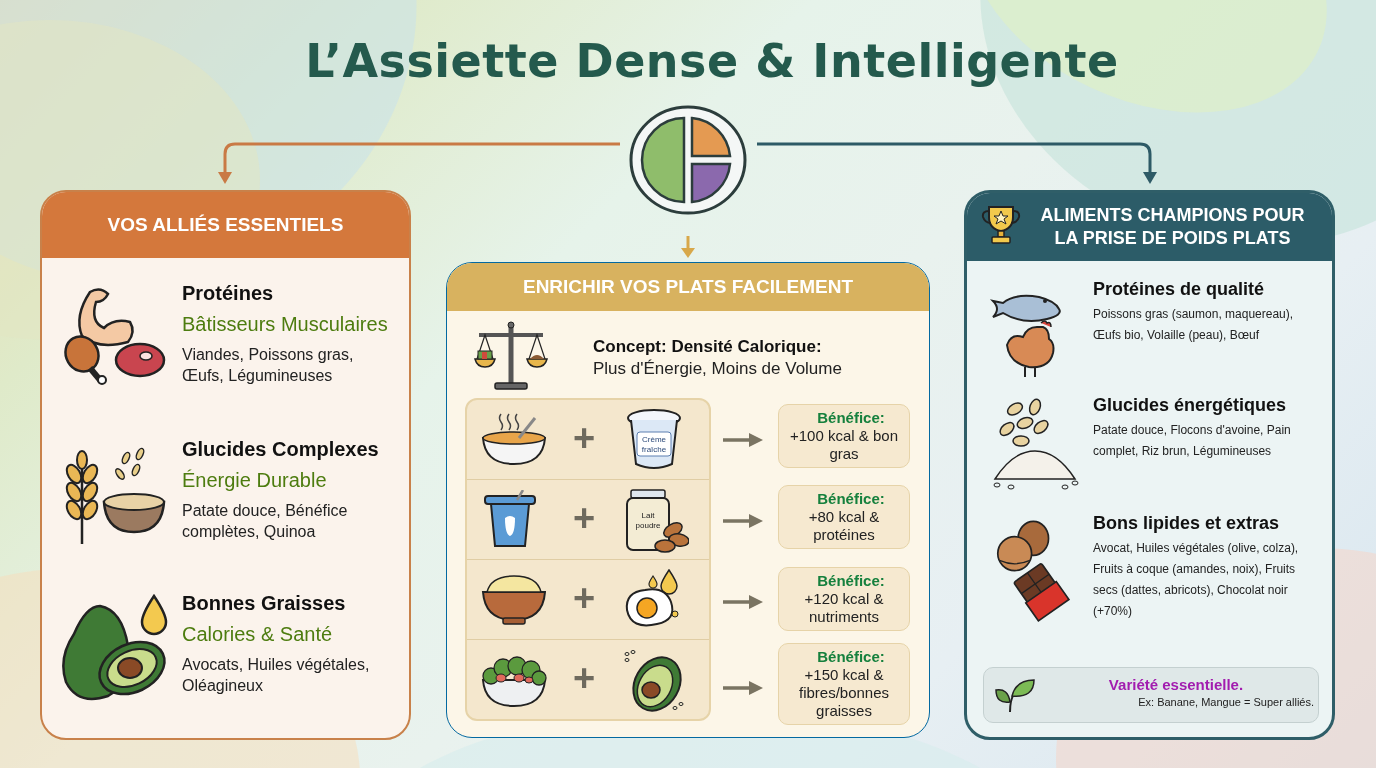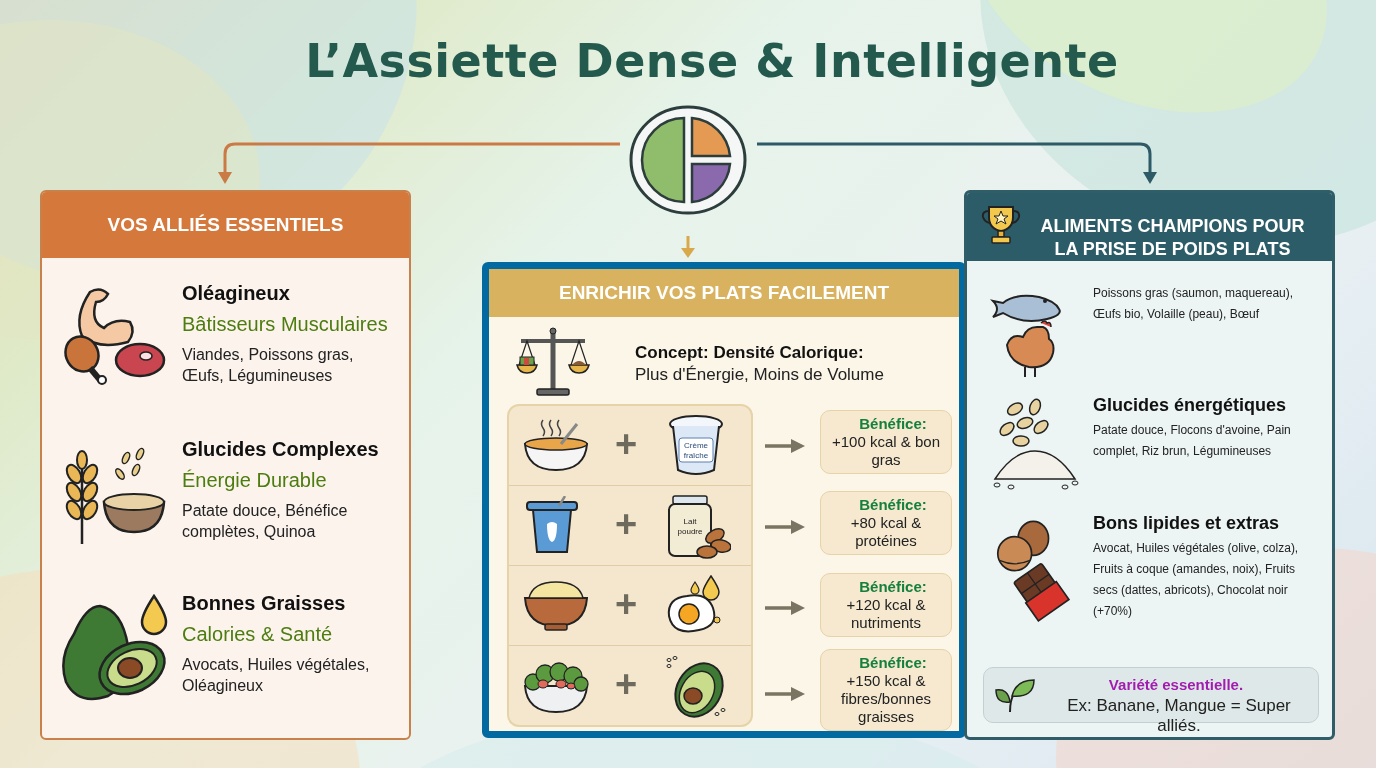--- a/index.html
+++ b/index.html
@@ -25,59 +25,59 @@
     color: #245a4d; letter-spacing: 0.5px;
     font-family: "DejaVu Sans", sans-serif;
     padding-left: 48px;
   }
 
   
   .plate { position: absolute; left: 628px; top: 104px; width: 120px; height: 112px; }
   .connector { position: absolute; }
 
   
-  .panel { position: absolute; border-radius: 6px; overflow: hidden; }
+  .panel { position: absolute; border-radius: 26px; overflow: hidden; }
   .panel-head { display: flex; align-items: center; justify-content: center; color: #fff; font-weight: bold; text-align: center; }
 
   .left { left: 40px; top: 190px; width: 371px; height: 550px; border: 2px solid #c8814a; background: #fbf3ec; }
   .left .panel-head { height: 66px; background: #d4783c; font-size: 19px; }
   .left .item { position: absolute; left: 0; width: 100%; }
   .left .icon { position: absolute; left: 18px; width: 112px; height: 112px; }
   .left .txt { position: absolute; left: 140px; }
   .left .h { font-size: 20px; font-weight: bold; color: #111; }
   .left .sub { font-size: 20px; color: #4d7c0f; margin-top: 8px; }
   .left .desc { font-size: 16px; color: #222; margin-top: 8px; line-height: 21px; }
 
-  .mid { left: 446px; top: 262px; width: 484px; height: 476px; border: 7px solid #0369a1; background: #fcf6e8; margin-left: 36px; }
+  .mid { left: 446px; top: 262px; width: 484px; height: 476px; border: 1px solid #0369a1; background: #fcf6e8; }
   .mid .panel-head { height: 48px; background: #d8b25f; font-size: 19px; }
   .concept { position: absolute; left: 18px; top: 56px; width: 440px; height: 78px; }
   .concept .ch { position: absolute; left: 128px; top: 18px; font-size: 17px; font-weight: bold; color: #111; }
   .concept .cs { position: absolute; left: 128px; top: 40px; font-size: 17px; color: #222; }
   .combo-box { position: absolute; left: 18px; top: 135px; width: 246px; height: 323px; border: 2px solid #e6d3a8; border-radius: 12px; background: #f4e7cd; overflow: hidden; }
   .combo-row { position: absolute; left: 0; width: 100%; height: 80px; border-bottom: 1.5px solid #e0cda4; }
   .combo-row:last-child { border-bottom: none; }
   .combo-row .i1 { position: absolute; left: 12px; top: 10px; width: 70px; height: 60px; }
   .combo-row .plus { position: absolute; left: 106px; top: 18px; font-size: 38px; color: #6e6a5e; font-weight: bold; line-height: 40px; }
   .combo-row .i2 { position: absolute; left: 152px; top: 6px; width: 70px; height: 68px; }
   .arrow-r { position: absolute; left: 276px; width: 40px; height: 14px; }
   .benefit { position: absolute; left: 331px; width: 132px; border: 1.5px solid #e6d3a8; border-radius: 10px; background: #f6e9d0; text-align: center; font-size: 15px; line-height: 18px; color: #222; padding: 4px 0; }
   .benefit b { display: block; font-size: 15px; color: #15803d; padding-left: 14px; }
 
   .right { left: 964px; top: 190px; width: 371px; height: 550px; border: 3px solid #2f5e68; background: #ecf4f4; }
-  .right .panel-head { height: 68px; background: #2c5c68; font-size: 18px; line-height: 23px; padding-left: 46px; align-items: flex-end; }
+  .right .panel-head { height: 68px; background: #2c5c68; font-size: 18px; line-height: 23px; padding-left: 46px; }
   .trophy { position: absolute; left: 14px; top: 10px; width: 40px; height: 44px; }
   .right .item { position: absolute; left: 0; width: 100%; }
   .right .icon { position: absolute; left: 18px; width: 100px; height: 110px; }
   .right .txt { position: absolute; left: 126px; }
   .right .h { font-size: 18px; font-weight: bold; color: #111; }
   .right .desc { font-size: 12px; color: #222; margin-top: 4px; line-height: 21px; }
   .variety { position: absolute; left: 16px; top: 474px; width: 336px; height: 56px; border: 1.5px solid #c4d0d0; border-radius: 10px; background: #dfe8e8; }
   .variety .leaf { position: absolute; left: 10px; top: 10px; width: 42px; height: 36px; }
   .variety .vh { position: absolute; left: 60px; right: 10px; top: 8px; text-align: center; font-size: 15px; font-weight: bold; color: #a21caf; }
-  .variety .vs { position: absolute; left: 60px; right: 4px; top: 28px; text-align: center; font-size: 17px; color: #222; }
+  .variety .vs { position: absolute; left: 60px; right: 4px; top: 28px; text-align: right; font-size: 11px; color: #222; }
 </style>
 </head>
 <body>
 
 <div class="blob blob1"></div>
 <div class="blob blob2"></div>
 <div class="blob blob3"></div>
 <div class="blob blob4"></div>
 <div class="blob blob5"></div>
 <div class="blob blob6"></div>
@@ -111,21 +111,21 @@
   <div class="item" style="top:90px;">
     <svg class="icon" viewBox="0 0 112 112">
       <path d="M30 10 q10 -6 18 2 q-4 8 -12 8 q-6 20 8 26 q10 -10 26 -6 q6 10 -2 20 q-30 8 -46 -6 q-8 -20 8 -44z" fill="#f4c9a4" stroke="#222" stroke-width="2.5"></path>
       <ellipse cx="22" cy="72" rx="16" ry="18" fill="#c8743a" stroke="#222" stroke-width="2.5" transform="rotate(-30 22 72)"></ellipse>
       <path d="M30 86 l10 12" stroke="#222" stroke-width="6"></path>
       <circle cx="42" cy="98" r="4" fill="#fff" stroke="#222" stroke-width="2"></circle>
       <ellipse cx="80" cy="78" rx="24" ry="16" fill="#c9454f" stroke="#222" stroke-width="2.5"></ellipse>
       <ellipse cx="86" cy="74" rx="6" ry="4" fill="#fbe2e0" stroke="#222" stroke-width="1.5"></ellipse>
     </svg>
     <div class="txt">
-      <div class="h">Oléagineux</div>
+      <div class="h">Protéines</div>
       <div class="sub">Bâtisseurs Musculaires</div>
       <div class="desc" style="width:215px">Viandes, Poissons gras, Œufs, Légumineuses</div>
     </div>
   </div>
 
   <div class="item" style="top:246px;">
     <svg class="icon" viewBox="0 0 112 112">
       <line x1="22" y1="20" x2="22" y2="106" stroke="#222" stroke-width="2.5"></line>
       <g fill="#e9b755" stroke="#222" stroke-width="2">
         <ellipse cx="14" cy="36" rx="6" ry="10" transform="rotate(-30 14 36)"></ellipse>
@@ -325,20 +325,21 @@
 
   <div class="item" style="top:86px;">
     <svg class="icon" viewBox="0 0 100 110">
       <path d="M8 22 q8 8 0 16 l10 -4 q20 12 44 6 q16 -4 12 -10 q-4 -8 -20 -12 q-24 -4 -36 6z" fill="#a9bfd6" stroke="#222" stroke-width="2"></path>
       <circle cx="60" cy="22" r="2" fill="#222"></circle>
       <path d="M52 48 q-10 0 -14 10 q-12 -4 -16 8 q2 18 22 22 q20 2 24 -14 q2 -10 -4 -14 q0 -10 -6 -12z" fill="#d88a55" stroke="#222" stroke-width="2"></path>
       <path d="M56 44 q4 -4 6 0 q4 -2 4 4" fill="#d9443c" stroke="#222" stroke-width="1.5"></path>
       <path d="M40 88 v10 M50 88 v10" stroke="#222" stroke-width="2"></path>
     </svg>
     <div class="txt">
+      <div class="h">Protéines de qualité</div>
       <div class="desc" style="width:210px">Poissons gras (saumon, maquereau), Œufs bio, Volaille (peau), Bœuf</div>
     </div>
   </div>
 
   <div class="item" style="top:202px;">
     <svg class="icon" viewBox="0 0 100 110">
       <g fill="#e8d3a0" stroke="#222" stroke-width="1.5">
         <ellipse cx="30" cy="14" rx="8" ry="5" transform="rotate(-30 30 14)"></ellipse>
         <ellipse cx="50" cy="12" rx="5" ry="8" transform="rotate(20 50 12)"></ellipse>
         <ellipse cx="40" cy="28" rx="8" ry="5" transform="rotate(-20 40 28)"></ellipse>

